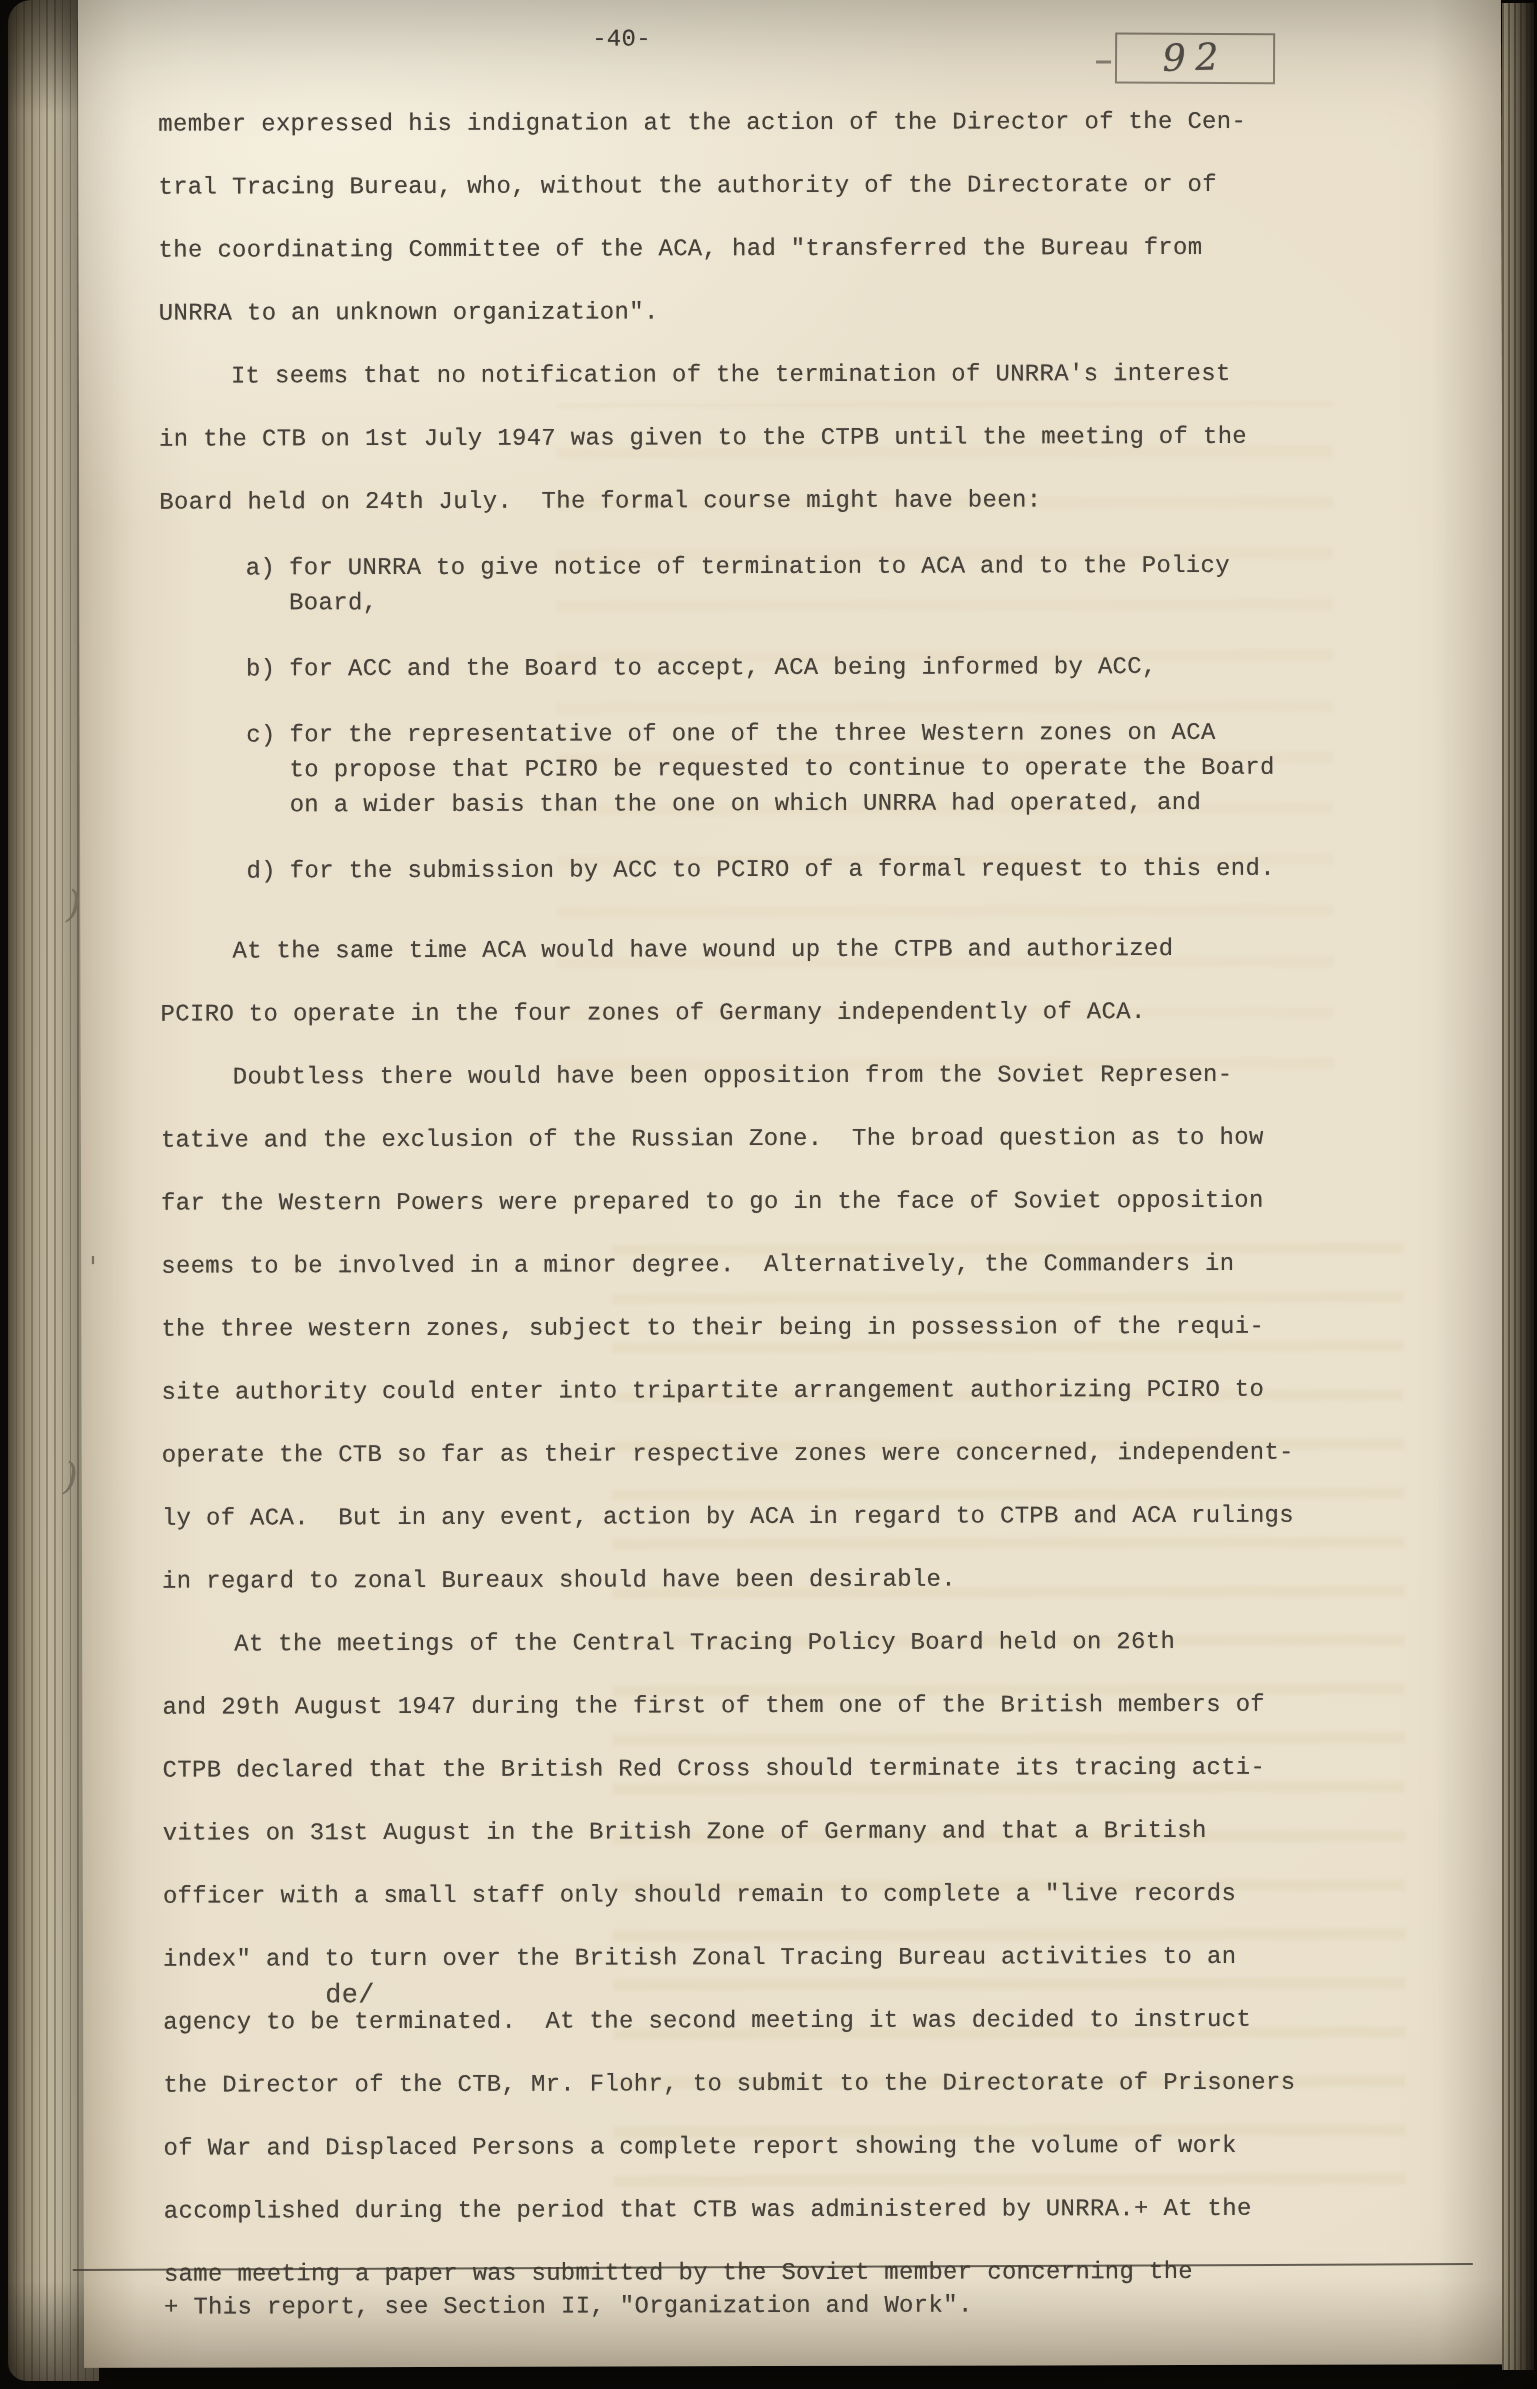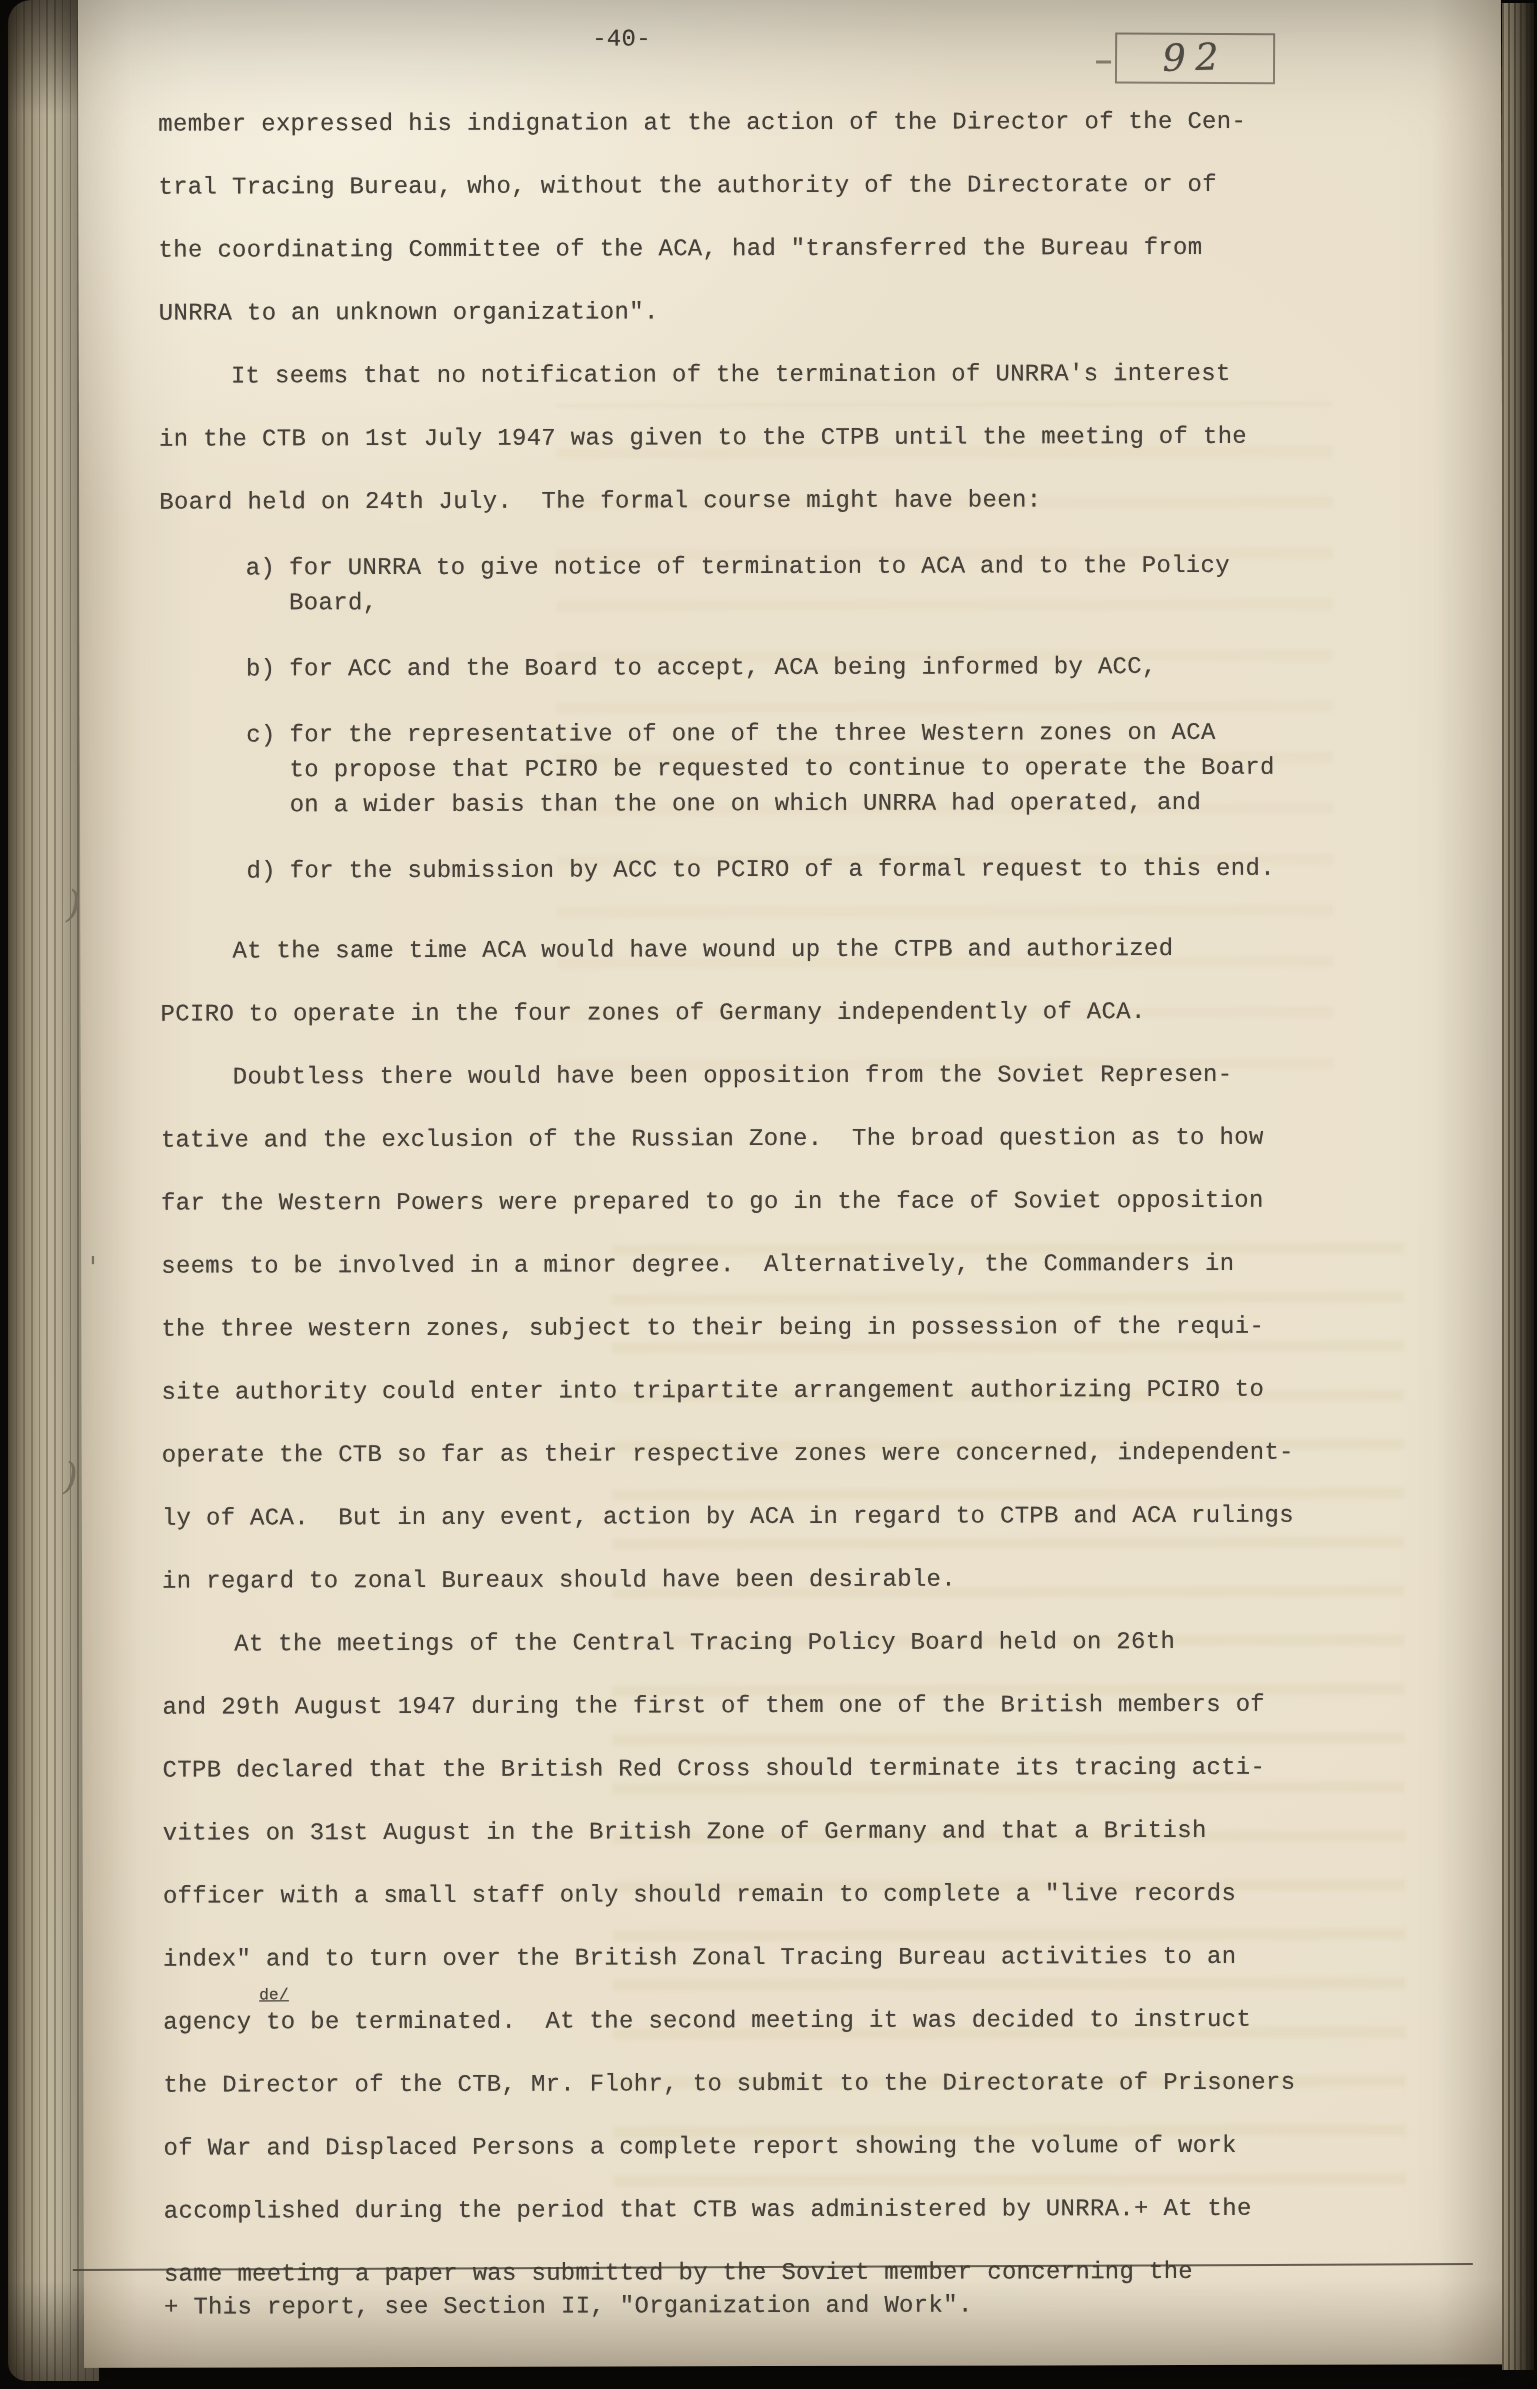--- a/index.html
+++ b/index.html
@@ -69,21 +69,21 @@
 
   .pageno { text-align:center; transform:translateX(-146px); margin-bottom:37px; line-height:31px; white-space:pre; }
 
   .para { line-height:63px; }
   .line { white-space:pre; }
   .line.first-indent { text-indent:5ch; }
 
   .list-item { position:relative; line-height:35px; padding-left:9ch; margin:17px 0 31px; }
   .list-label { position:absolute; left:6ch; top:0; }
 
-  .typed-insert { position:absolute; top:-26px; font-size:16px; color:#4a453d;text-decoration:underline; }
+  .typed-insert { position:absolute; top:-26px; font-size:27px; color:#4a453d; }
 
   .foot-rule {
     position:absolute; left:-10.8px; top:2278px; width:1400px; height:2.3px;
     background:#433d33; opacity:.8; transform:rotate(-.1deg);
   }
   .footnote { position:absolute; left:80px; top:2304px; white-space:pre; }
 
   
   .pmark { position:absolute; font-family:"DejaVu Serif",serif; font-style:italic; color:#7d7363; }
   .m1 { left:66px;  top:882px; font-size:38px; }

